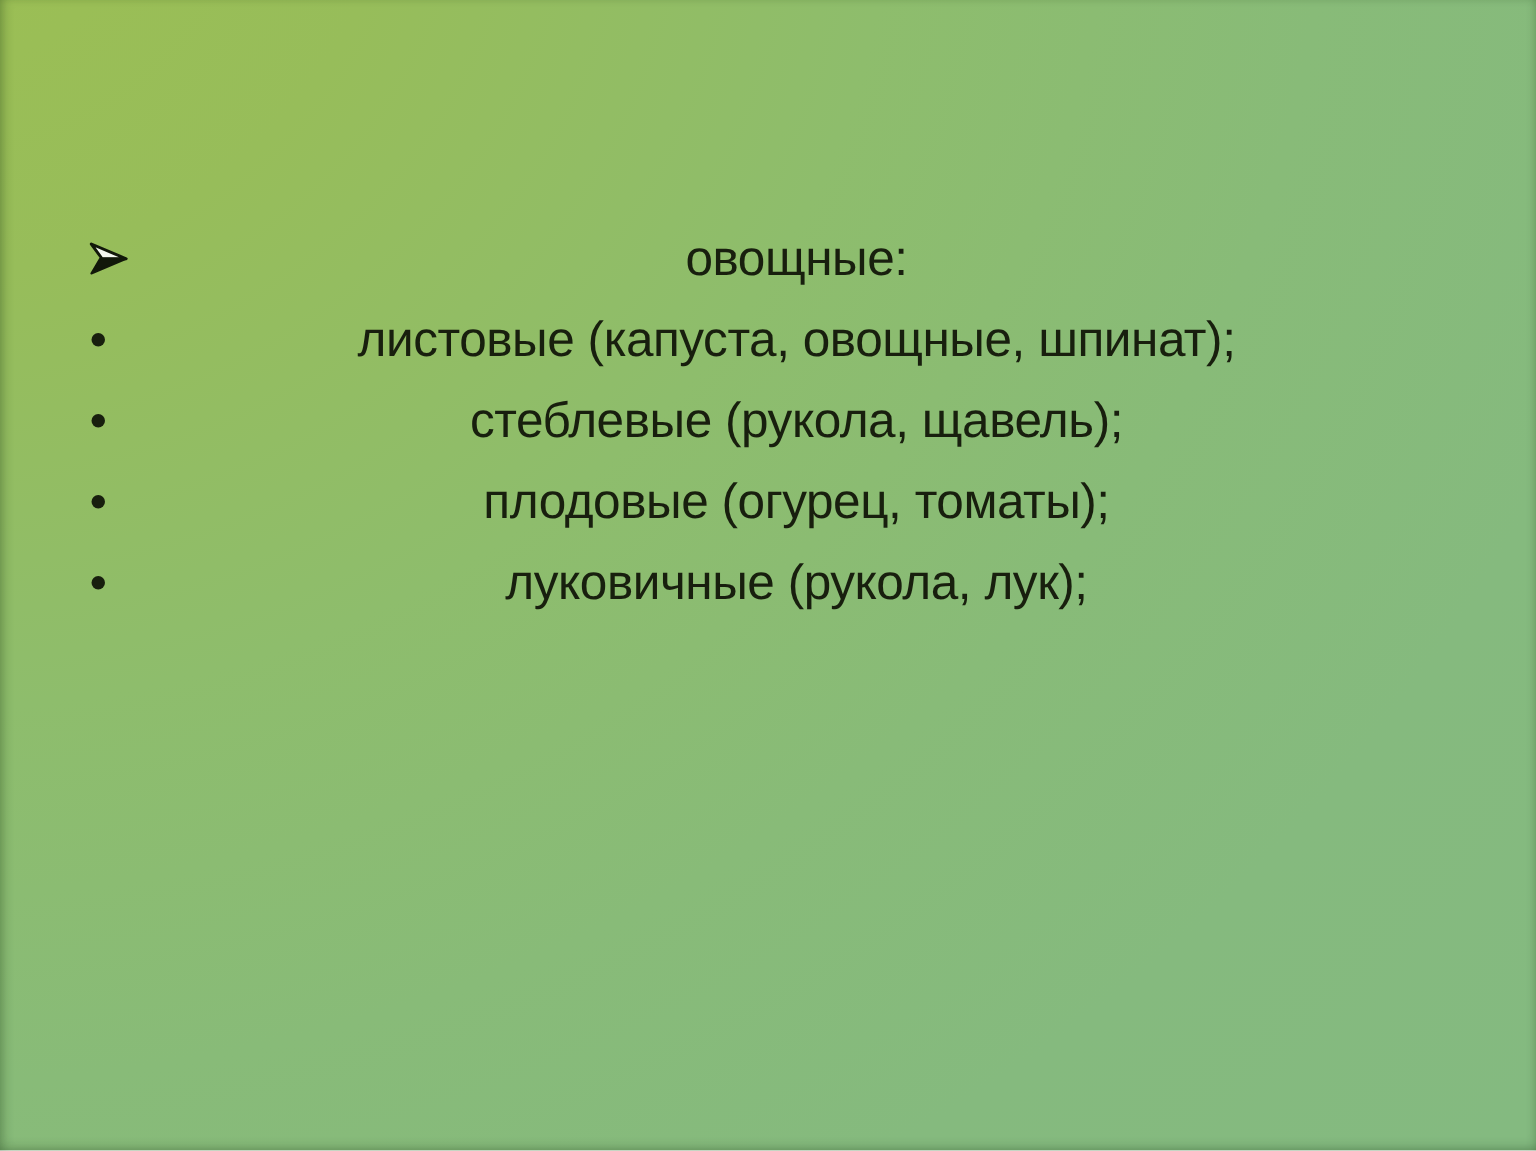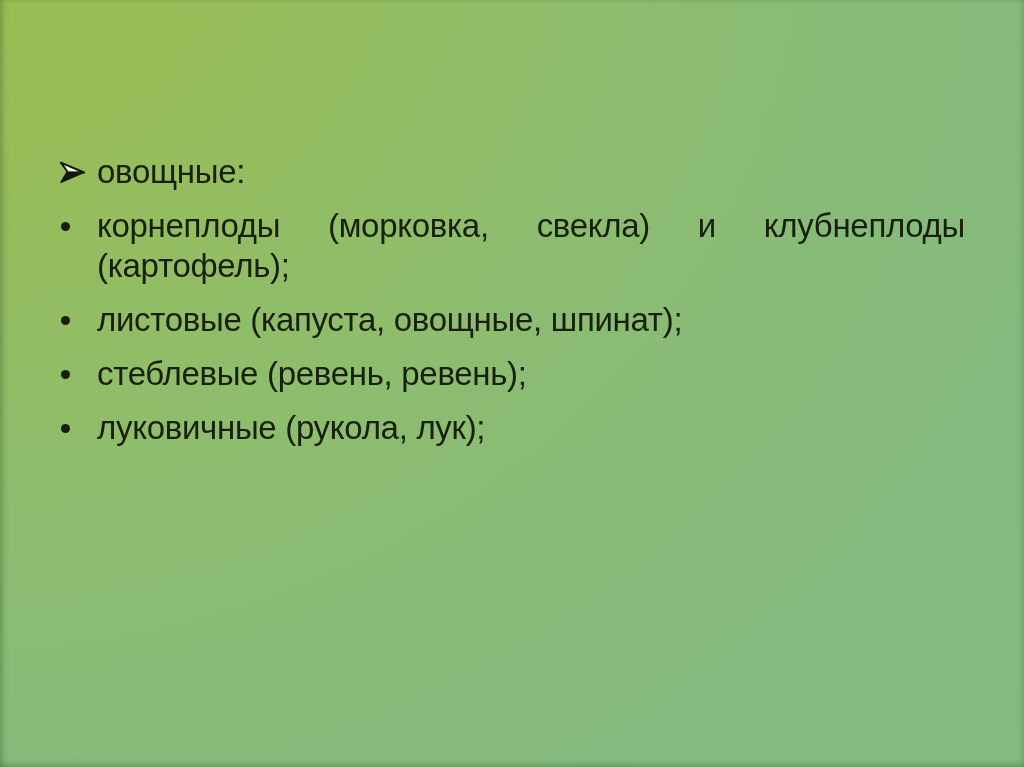--- a/index.html
+++ b/index.html
@@ -40,20 +40,21 @@
   }
   .item {
     position: relative;
     padding-left: 39px;
     line-height: 40px;
     margin-bottom: 14px;
   }
   .line {
     display: block;
     white-space: nowrap;
+    text-align: center;
   }
   .line.justified {
     white-space: normal;
     text-align: justify;
     text-align-last: justify;
   }
   .arrow-bullet {
     position: absolute;
     left: 0;
     top: 8px;
@@ -77,36 +78,35 @@
   <div class="content">
 
     <div class="item">
       <svg class="arrow-bullet" viewBox="0 0 32 28" xmlns="http://www.w3.org/2000/svg">
         <polygon points="3,3 29,14 11,14" fill="#f4f7ef" stroke="#12180a" stroke-width="2.2" stroke-linejoin="round"></polygon>
         <polygon points="11,14 29,14 3,25 9.5,14" fill="#12180a" stroke="#12180a" stroke-width="1.5" stroke-linejoin="round"></polygon>
       </svg>
       <span class="line">овощные:</span>
     </div>
 
-    <div class="item">
-      <span class="dot-bullet"></span>
-      <span class="line justified">корнеплоды (морковка, свекла) и клубнеплоды</span>
-      <span class="line">(картофель);</span>
-    </div>
 
     <div class="item">
       <span class="dot-bullet"></span>
       <span class="line">листовые (капуста, овощные, шпинат);</span>
     </div>
 
     <div class="item">
       <span class="dot-bullet"></span>
-      <span class="line">стеблевые (ревень, ревень);</span>
+      <span class="line">стеблевые (рукола, щавель);</span>
     </div>
 
+    <div class="item">
+      <span class="dot-bullet"></span>
+      <span class="line">плодовые (огурец, томаты);</span>
+    </div>
 
     <div class="item">
       <span class="dot-bullet"></span>
       <span class="line">луковичные (рукола, лук);</span>
     </div>
 
 
   </div>
 </div>
 

